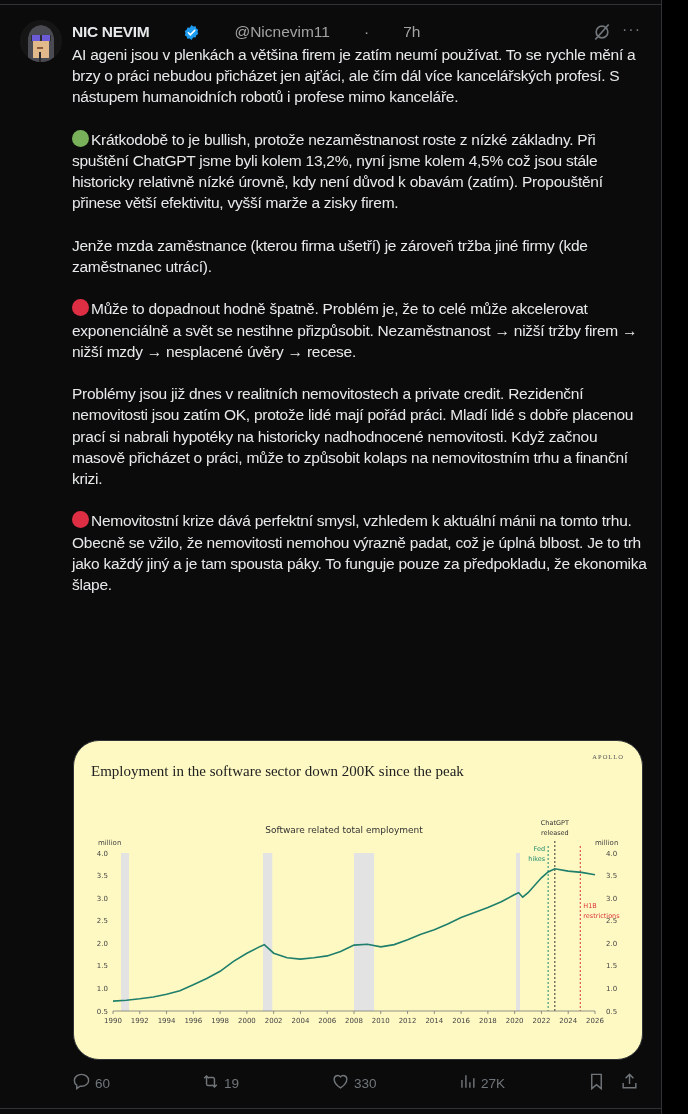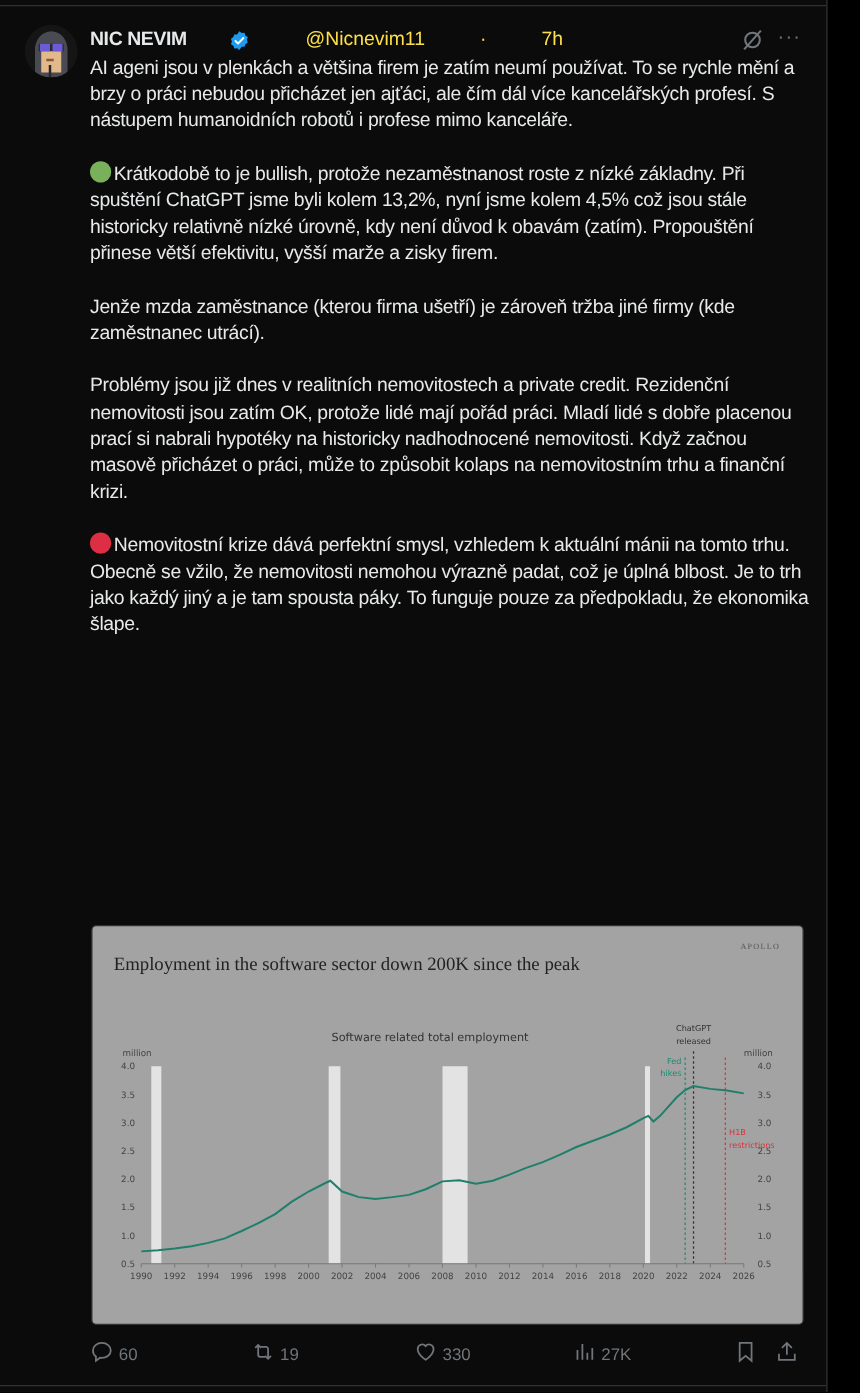--- a/index.html
+++ b/index.html
@@ -4,27 +4,27 @@
 <style>
   html,body{margin:0;padding:0;background:#000;}
   body{width:688px;height:1114px;position:relative;overflow:hidden;font-family:"Liberation Sans",sans-serif;}
   .frame{position:absolute;left:0;top:0;width:661px;height:1114px;background:#0b0b0b;border-right:1px solid #2f3336;}
   .topline{position:absolute;left:0;top:4px;width:661px;height:1px;background:#2f3336;}
   .bottomline{position:absolute;left:0;top:1108px;width:661px;height:1px;background:#2f3336;}
   .avatar{position:absolute;left:20px;top:20px;width:42px;height:42px;border-radius:50%;background:#1a1a1a;overflow:hidden;}
   .header{position:absolute;left:72px;top:22px;height:20px;display:flex;align-items:center;font-size:15.5px;gap:30px;}
   .name{color:#e7e9ea;font-weight:bold;letter-spacing:-0.3px;}
   .verified{margin-left:4px;width:17px;height:17px;}
-  .handle{color:#fde047;margin-left:14px;}
+  .handle{color:#a3a3a3;margin-left:4px;}
   .grok{position:absolute;left:592px;top:22px;width:20px;height:20px;}
   .more{position:absolute;left:622px;top:22px;width:20px;height:20px;color:#71767b;font-size:16px;letter-spacing:1px;line-height:16px;}
   .body{position:absolute;left:72px;top:44px;width:580px;color:#e7e9ea;font-size:15.5px;line-height:21.2px;letter-spacing:-0.25px;}
   .body p{margin:0 0 21.2px 0;white-space:normal;}
   .dot{display:inline-block;width:17px;height:17px;border-radius:50%;vertical-align:-2px;margin-right:2px;}
-  .card{position:absolute;left:73px;top:740px;width:568px;height:318px;background:#a3a3a3;border-radius:4px;overflow:hidden;border:1px solid #2f3336;}
+  .card{position:absolute;left:73px;top:740px;width:568px;height:318px;background:#fef9c3;border-radius:26px;overflow:hidden;border:1px solid #2f3336;}
   .card svg{position:absolute;left:0;top:0;}
   .actions{position:absolute;left:0;top:1072px;width:661px;height:26px;}
   .act{position:absolute;top:0;display:flex;align-items:flex-end;color:#71767b;font-size:13.5px;}
   .act svg{width:19px;height:19px;margin-right:4px;}
 </style>
 </head>
 <body>
 
 <div class="frame">
   <div class="topline"></div>
@@ -56,20 +56,21 @@
   <svg class="grok" viewBox="0 0 24 24">
     <circle cx="12" cy="12" r="7" stroke="#71767b" stroke-width="2" fill="none"></circle>
     <line x1="4" y1="21" x2="20" y2="3" stroke="#71767b" stroke-width="2"></line>
   </svg>
   <div class="more">···</div>
 
   <div class="body" id="post-body">
       <p><span>AI ageni jsou v plenkách a většina firem je zatím neumí používat. To se rychle mění a brzy o práci nebudou přicházet jen ajťáci, ale čím dál více kancelářských profesí. S nástupem humanoidních robotů i profese mimo kanceláře.</span></p>
       <p><span class="dot" style="background: rgb(120, 177, 89);"></span><span>Krátkodobě to je bullish, protože nezaměstnanost roste z nízké základny. Při spuštění ChatGPT jsme byli kolem 13,2%, nyní jsme kolem 4,5% což jsou stále historicky relativně nízké úrovně, kdy není důvod k obavám (zatím). Propouštění přinese větší efektivitu, vyšší marže a zisky firem.</span></p>
       <p><span>Jenže mzda zaměstnance (kterou firma ušetří) je zároveň tržba jiné firmy (kde zaměstnanec utrácí).</span></p>
+      <p><span class="dot" style="background: rgb(221, 46, 68);"></span><span>Může to dopadnout hodně špatně. Problém je, že to celé může akcelerovat exponenciálně a svět se nestihne přizpůsobit. Nezaměstnanost → nižší tržby firem → nižší mzdy → nesplacené úvěry → recese.</span></p>
       <p><span>Problémy jsou již dnes v realitních nemovitostech a private credit. Rezidenční nemovitosti jsou zatím OK, protože lidé mají pořád práci. Mladí lidé s dobře placenou prací si nabrali hypotéky na historicky nadhodnocené nemovitosti. Když začnou masově přicházet o práci, může to způsobit kolaps na nemovitostním trhu a finanční krizi.</span></p>
       <p><span class="dot" style="background: rgb(221, 46, 68);"></span><span>Nemovitostní krize dává perfektní smysl, vzhledem k aktuální mánii na tomto trhu. Obecně se vžilo, že nemovitosti nemohou výrazně padat, což je úplná blbost. Je to trh jako každý jiný a je tam spousta páky. To funguje pouze za předpokladu, že ekonomika šlape.</span></p>
     </div>
 
   <div class="card">
     <svg id="chart" width="568" height="318" viewBox="0 0 568 318">
       <text x="550" y="18" text-anchor="end" font-family="Liberation Serif, serif" font-size="6.5" fill="#555" letter-spacing="1">APOLLO</text>
       <text x="17" y="35" font-family="Liberation Serif, serif" font-size="15" fill="#222">Employment in the software sector down 200K since the peak</text>
       <text x="270" y="92" text-anchor="middle" font-family="DejaVu Sans, sans-serif" font-size="9" fill="#333">Software related total employment</text>
       <text x="24" y="104" font-family="DejaVu Sans, sans-serif" font-size="7" fill="#444">million</text>

